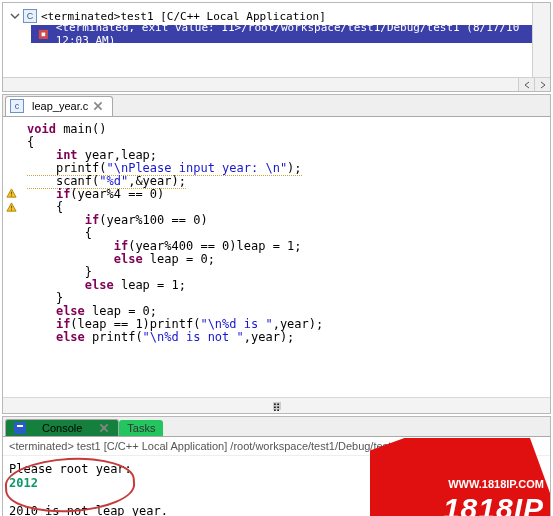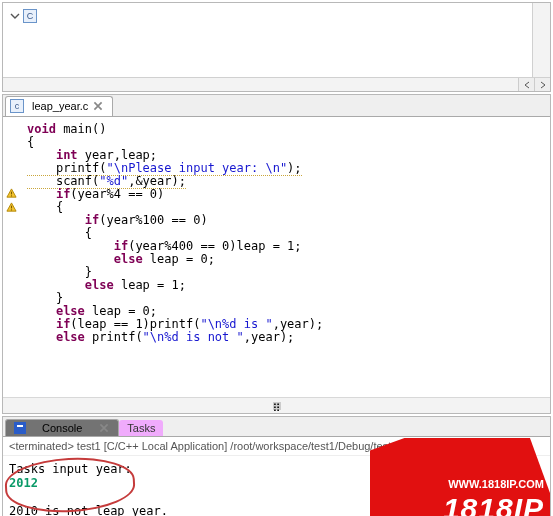--- a/index.html
+++ b/index.html
@@ -118,22 +118,22 @@
     padding:0 2px; height:20px;
     font-family:sans-serif;
   }
   .ctab {
     padding:2px 8px;
     border:1px solid #a9a9a9; border-bottom:none;
     border-radius:3px 3px 0 0;
     display:flex; align-items:center; gap:4px;
     font-size:11px;
   }
-  .ctab.active { background:#737373;gap:16px; }
-  .ctab.inactive { background:#f0abfc; color:#333; border:none;}
+  .ctab.active { background:#15803d;gap:16px; }
+  .ctab.inactive { background:#22c55e; color:#333; border:none;}
   .console-icon {
     width:12px;height:12px;background:#2a5cc8;
     display:inline-flex;align-items:center;justify-content:center;
   }
   .console-head {
     font-family:sans-serif; font-size:11px;
     padding:3px 6px; color:#555;
     border-bottom:1px solid #eee;
   }
   .console-body {
@@ -182,20 +182,30 @@
 
 <div class="panel debug-panel">
   <div class="debug-tree">
     <div class="tree-row">
       <span class="tree-expand">
         <svg viewBox="0 0 10 10">
             <path d="M1 3 L5 7 L9 3" fill="none" stroke="#555" stroke-width="1.4"></path>
           </svg>
       </span>
       <span class="c-icon">C</span>
+      <span>&lt;terminated&gt;test1 [C/C++ Local Application]</span>
+    </div>
+    <div class="term-row">
+      <span class="term-icon">
+        <svg viewBox="0 0 14 14">
+            <rect x="2" y="2" width="10" height="10" fill="#d24b4b"></rect>
+            <rect x="5" y="5" width="4" height="4" fill="#fff"></rect>
+          </svg>
+      </span>
+      <span>&lt;terminated, exit value: 11&gt;/root/workspace/test1/Debug/test1 (8/17/10 12:03 AM)</span>
     </div>
   </div>
   <div class="scroll-strip"></div>
   <div class="hscroll">
     <div class="arrow">
       <svg width="8" height="8" viewBox="0 0 8 8">
           <path d="M6 1 L2 4 L6 7" fill="none" stroke="#555"></path>
         </svg>
     </div>
     <div class="arrow">
@@ -272,21 +282,21 @@
         <svg viewBox="0 0 10 10">
             <path d="M2 2 L8 8 M8 2 L2 8" stroke="#888" stroke-width="1.4"></path>
           </svg>
       </span>
     </div>
     <div class="ctab inactive">
       <span>Tasks</span>
     </div>
   </div>
   <div class="console-head">&lt;terminated&gt; test1 [C/C++ Local Application] /root/workspace/test1/Debug/test1 (8/17/10 12:03 AM)</div>
-  <div class="console-body"><div class="hand-circle"></div><span>Tasks input year:</span>
+  <div class="console-body"><div class="hand-circle"></div><span>Please root year:</span>
 <span class="user-in">2012</span>
 
 <span>2010 is not leap year.</span></div>
 
   <div class="watermark">
     <div class="wm-tri"></div>
     <div class="wm-text">WWW.1818IP.COM</div>
     <div class="wm-big">1818IP</div>
   </div>
 </div>

